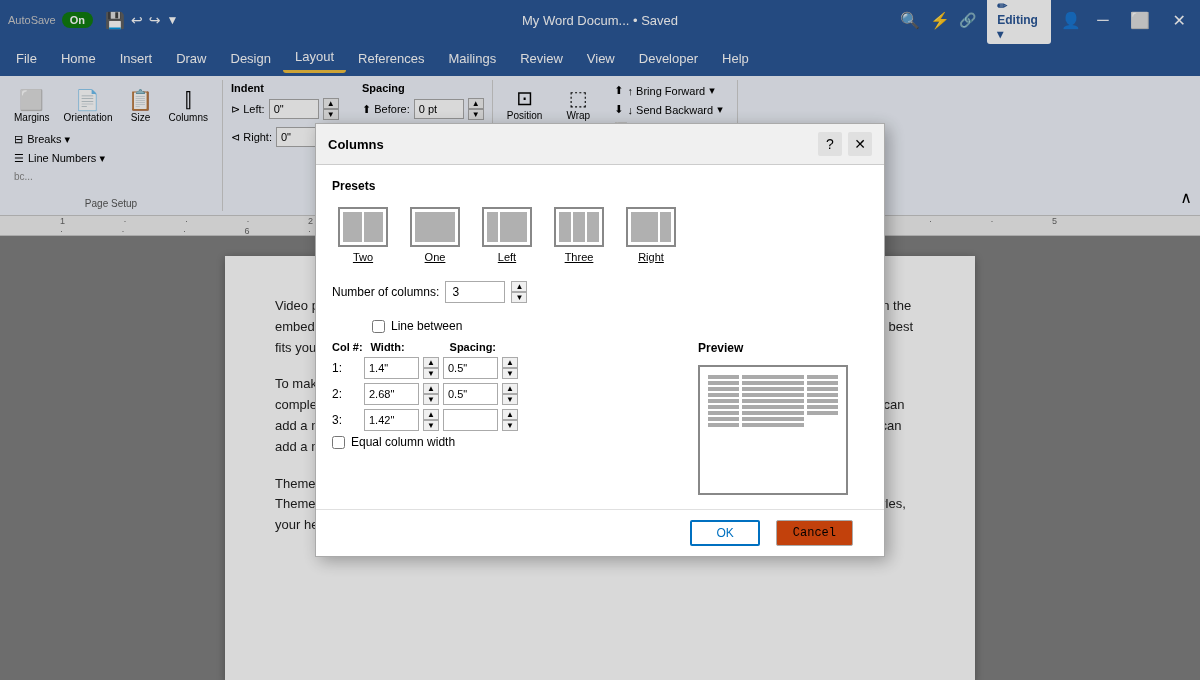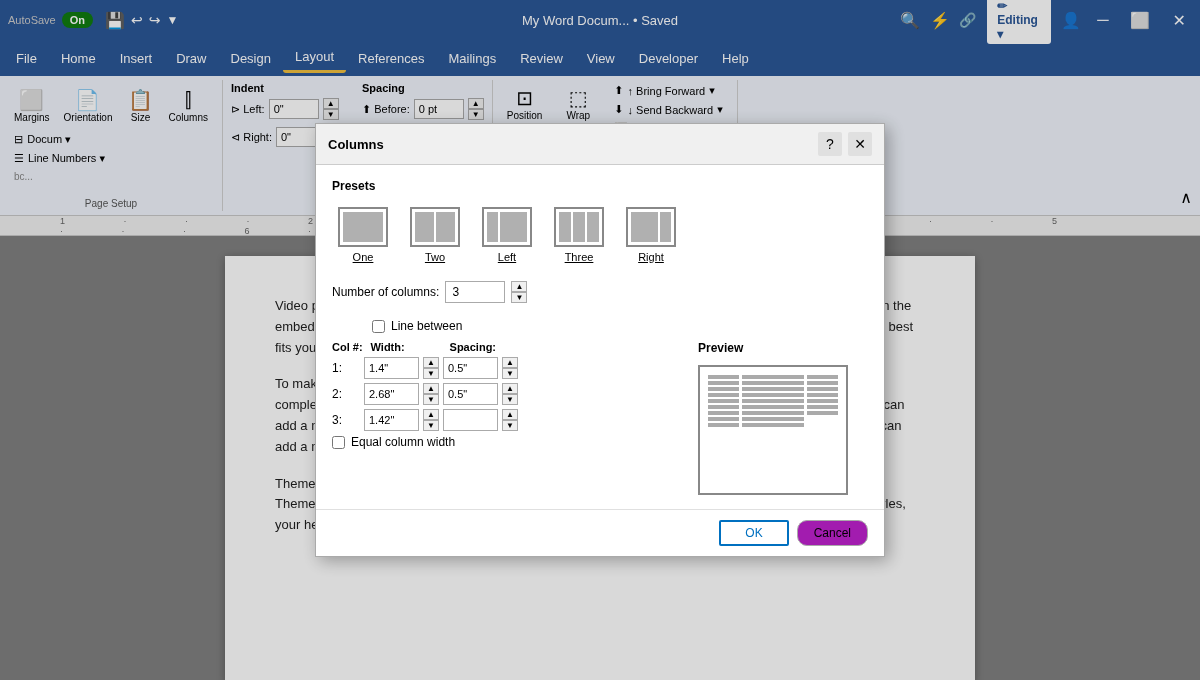--- a/index.html
+++ b/index.html
@@ -227,37 +227,38 @@
     }
 
     
     .red-arrow {
       color: #cc0000;
       font-size: 20px;
       margin-left: 4px;
     }
 
     
-    .dialog-footer { display: flex; justify-content: flex-end; gap: 8px; padding: 10px 16px; border-top: 1px solid #e0e0e0; }
+    .dialog-footer { display: flex; justify-content: flex-end; gap: 16px; padding: 10px 31px; border-top: 1px solid #e0e0e0; }
     .btn-ok {
       background: white;
       border: 2px solid #0070c0;
       color: #0070c0;
       padding: 4px 24px;
       font-size: 12px;
       cursor: pointer;
       border-radius: 2px;
     }
     .btn-cancel {
-      background: #a21caf;
+      background: #c2410c;
       border: 1px solid #aaa;
       padding: 4px 16px;
       font-size: 12px;
       cursor: pointer;
-      border-radius: 10px;
+      border-radius: 2px;
+      font-family: Liberation Mono, monospace;
     }
 
     
     .start-col-row { display: flex; align-items: center; gap: 6px; }
 
     .indent-group { display: flex; flex-direction: column; gap: 2px; }
     .indent-row { display: flex; align-items: center; gap: 4px; font-size: 11px; }
     .indent-input { width: 50px; border: 1px solid #aaa; padding: 1px 4px; font-size: 11px; height: 20px; }
     .arrange-btn-row { display: flex; align-items: center; gap: 4px; padding: 2px 6px; cursor: pointer; font-size: 11px; border-radius: 2px; }
 
@@ -321,21 +322,21 @@
         <span>Size</span>
       </div>
       <div class="ribbon-btn">
         <span class="ribbon-btn-icon">⫿</span>
         <span>Columns</span>
       </div>
     </div>
     <div style="display:flex;flex-direction:column;gap:2px;margin-top:2px;">
       <div class="ribbon-btn-small">
         <span>⊟</span>
-        <span>Docum ▾</span>
+        <span>Breaks ▾</span>
       </div>
       <div class="ribbon-btn-small">
         <span>☰</span>
         <span>Line Numbers ▾</span>
       </div>
       <div class="ribbon-btn-small" style="font-size:10px;color:#888;">bc...</div>
     </div>
     <div class="ribbon-group-label">Page Setup</div>
   </div>
 
@@ -464,30 +465,30 @@
     </div>
 
     <div class="dialog-body">
 
       <div class="section-label">Presets</div>
       <div class="presets-row">
 
         <div class="preset-item">
           <div class="preset-box">
             <div class="preset-col" style="flex:1;"></div>
-          </div>
-          <span class="preset-label">One</span>
+            <div class="preset-col" style="flex:1;"></div>
+          </div>
+          <span class="preset-label">Two</span>
         </div>
 
         <div class="preset-item">
           <div class="preset-box">
             <div class="preset-col" style="flex:1;"></div>
-            <div class="preset-col" style="flex:1;"></div>
-          </div>
-          <span class="preset-label">Two</span>
+          </div>
+          <span class="preset-label">One</span>
         </div>
 
         <div class="preset-item">
           <div class="preset-box">
             <div class="preset-col" style="flex:0.6;"></div>
             <div class="preset-col" style="flex:1.4;"></div>
           </div>
           <span class="preset-label">Left</span>
         </div>
 

